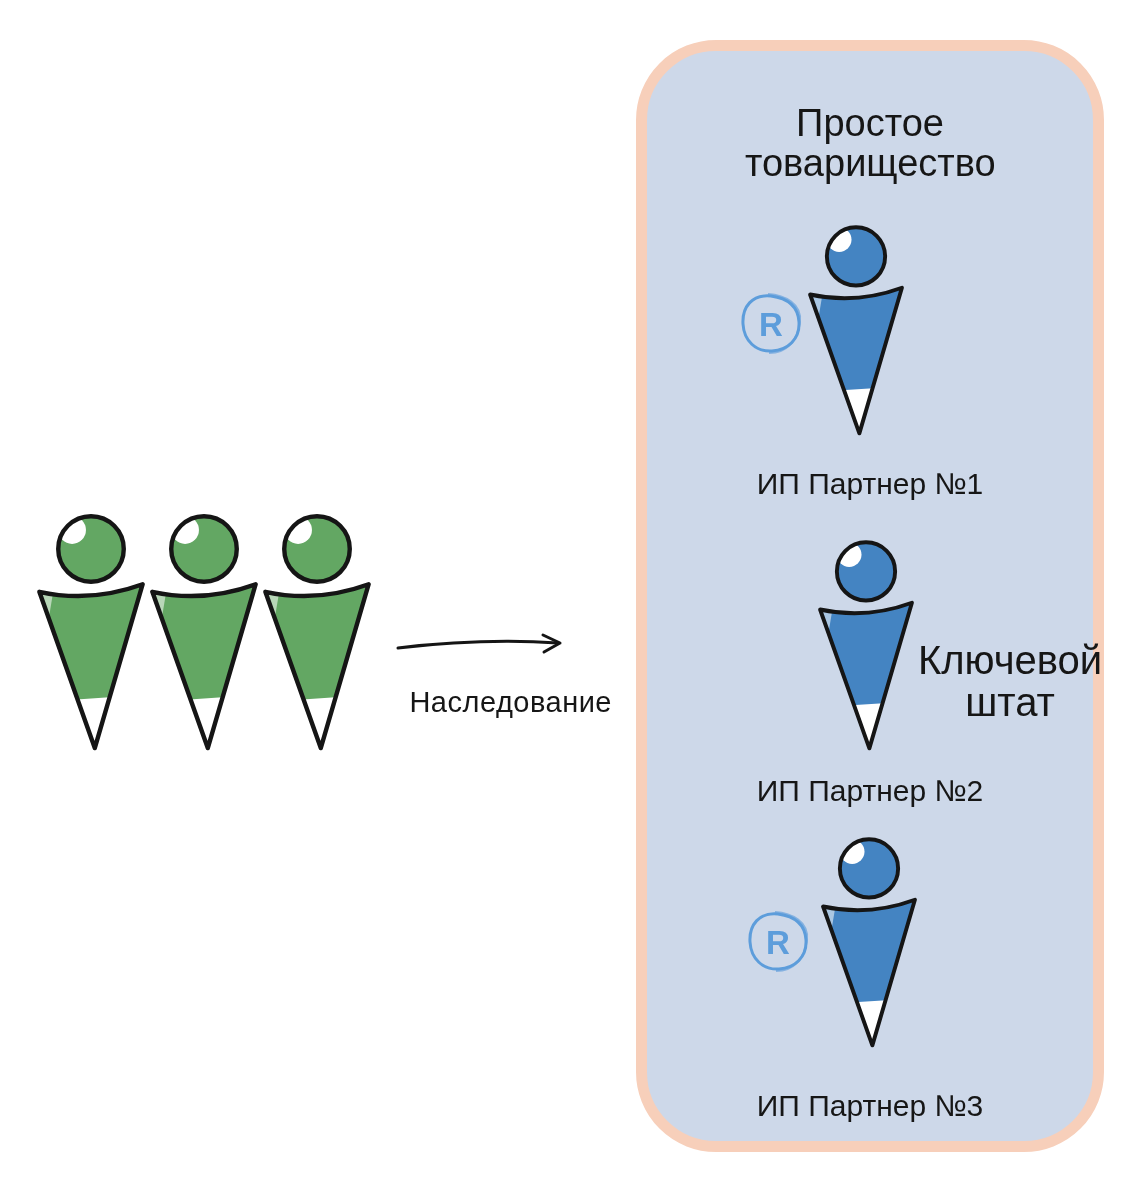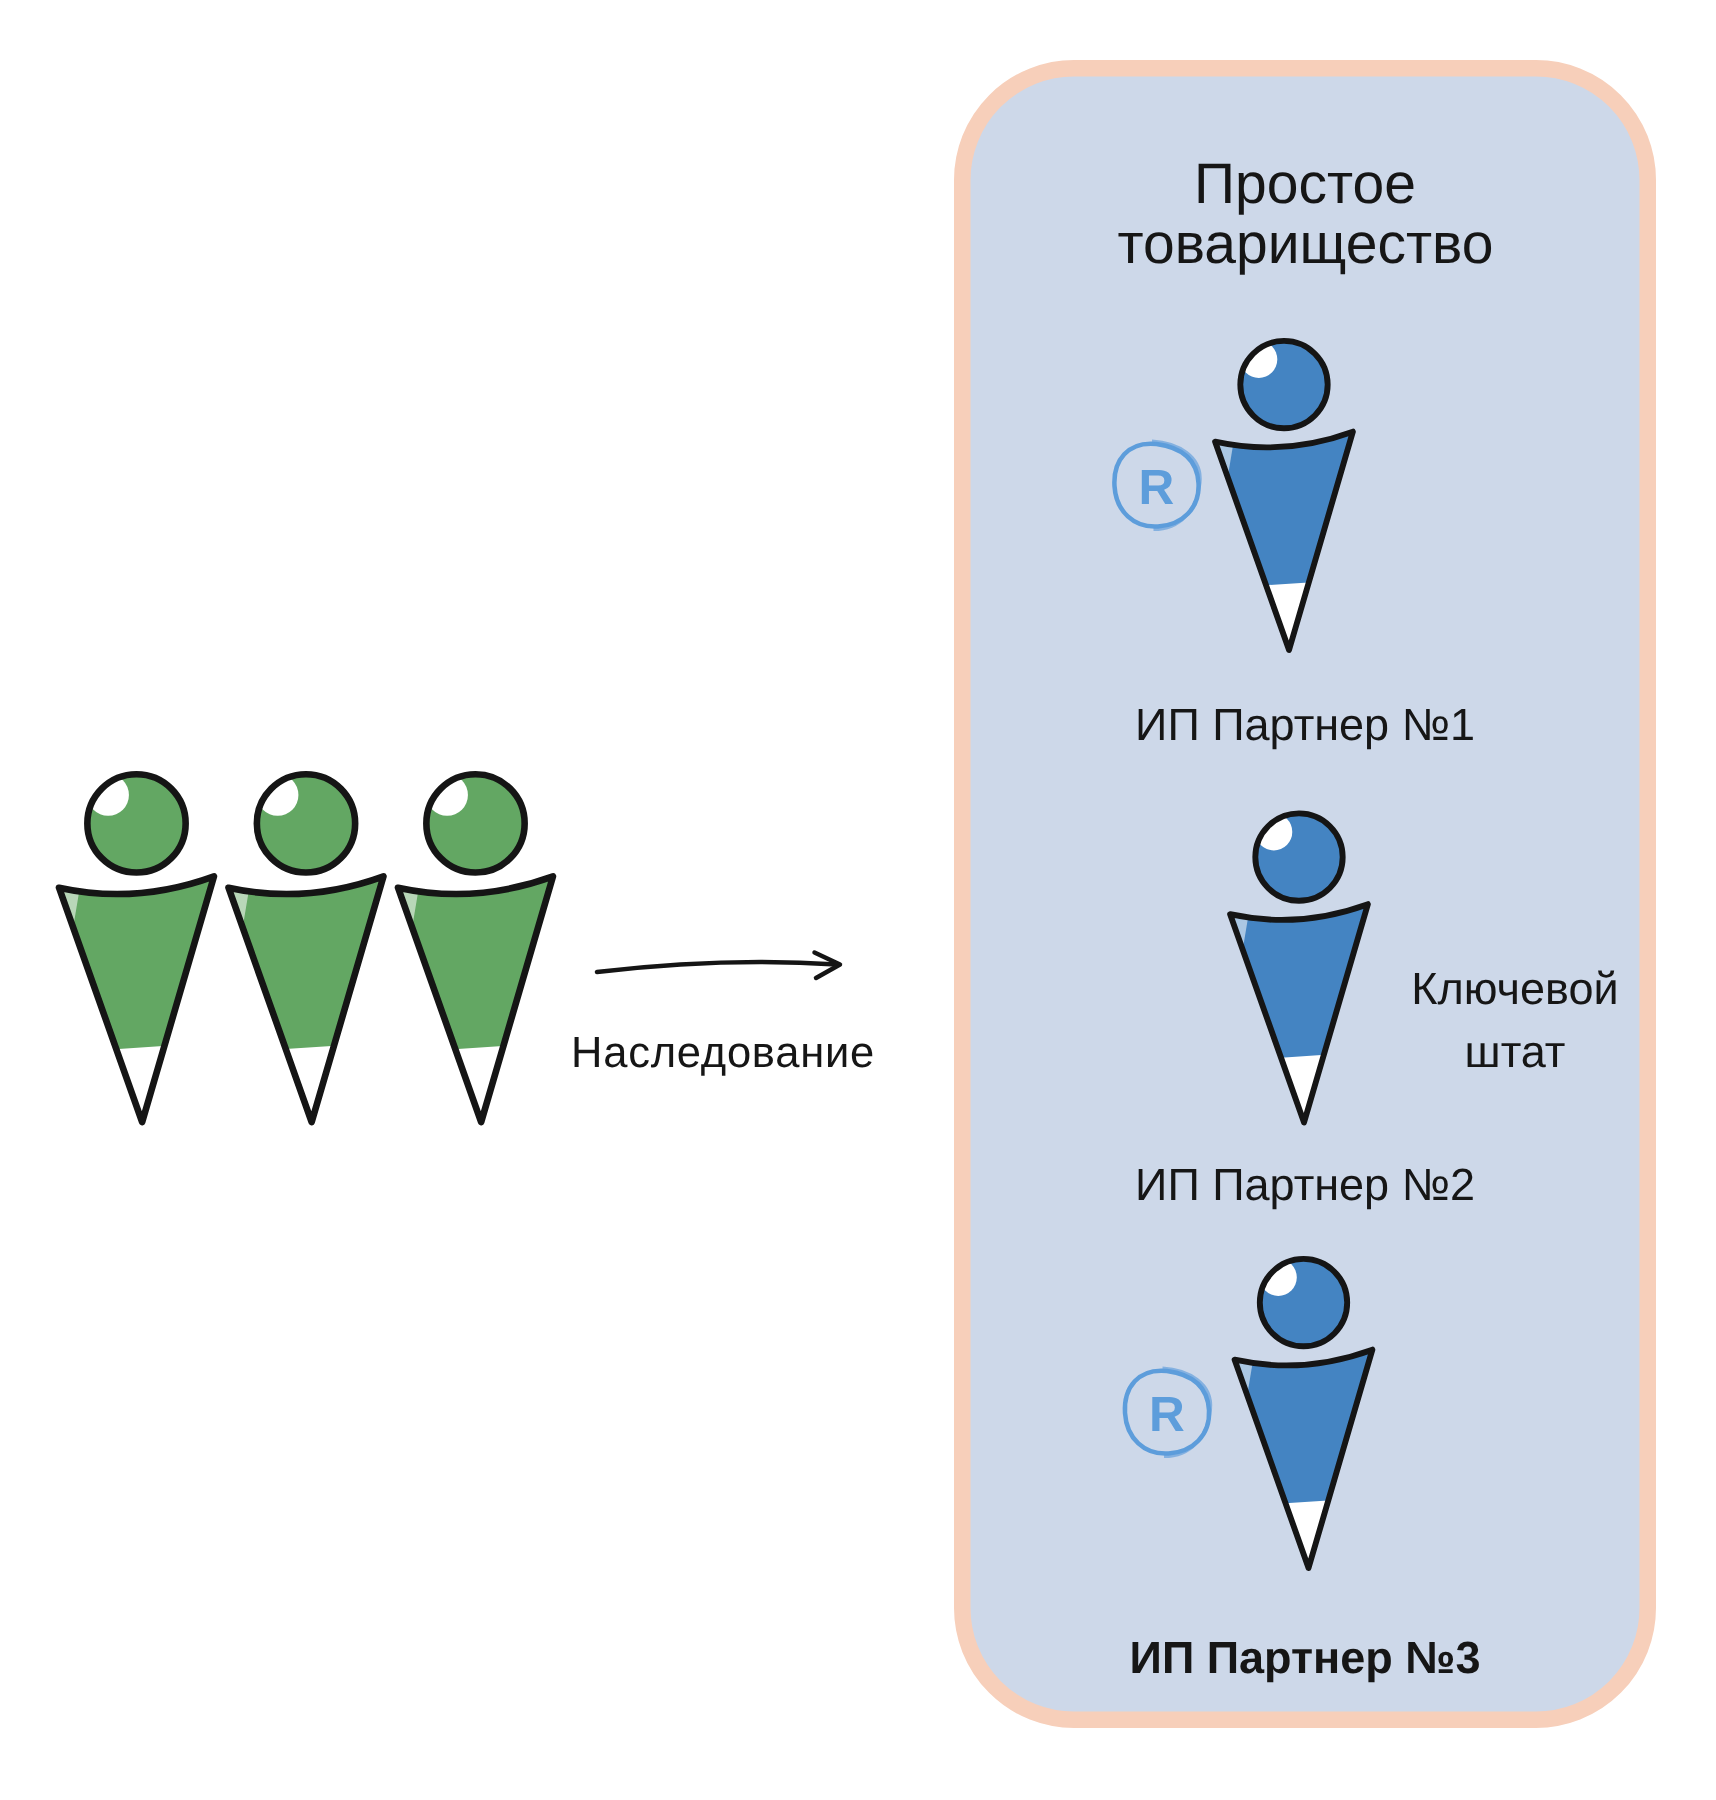--- a/index.html
+++ b/index.html
@@ -40,21 +40,21 @@
     left: 395px;
     top: 630px;
     width: 172px;
     height: 30px;
   }
   .arrow-label {
     position: absolute;
     left: 352px;
     top: 686px;
     width: 260px;
-    text-align: center;
+    text-align: right;
     font-size: 29px;
     letter-spacing: 0.5px;
   }
 
   .panel {
     position: absolute;
     left: 636px;
     top: 40px;
     width: 468px;
     height: 1112px;
@@ -94,29 +94,29 @@
   .member-label {
     position: absolute;
     left: 0;
     width: 100%;
     box-sizing: border-box;
     text-align: center;
     font-size: 30px;
   }
   .l1 { top: 416px; }
   .l2 { top: 723px; text-align: center; }
-  .l3 { top: 1038px; font-weight: bold; }
+  .l3 { top: 1038px; }
 
   .side-note {
     position: absolute;
     left: 268px;
     top: 588px;
     width: 190px;
     text-align: center;
-    font-size: 30px;
+    font-size: 40px;
     line-height: 42px;
   }
 
   .defs-holder {
     position: absolute;
     width: 0;
     height: 0;
   }
 </style>
 </head>

